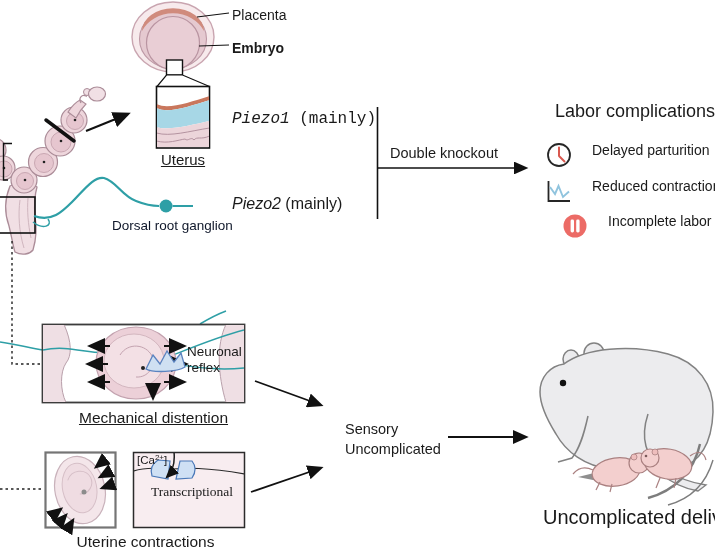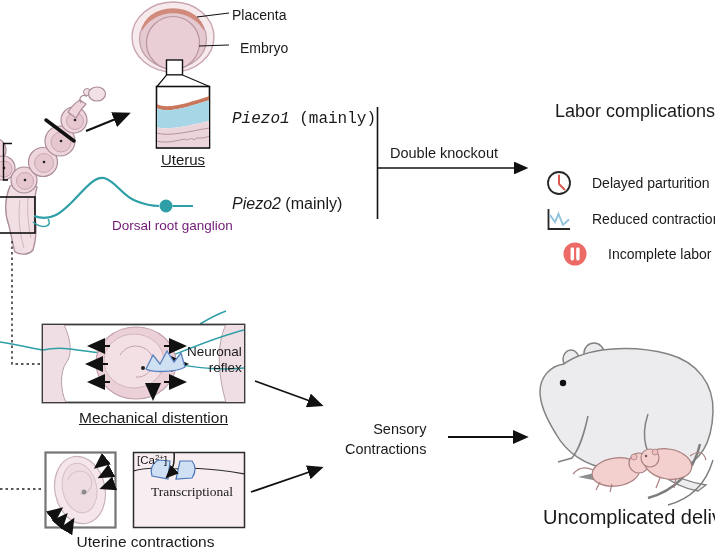--- a/index.html
+++ b/index.html
@@ -2,26 +2,26 @@
 <html><head>
 <meta charset="utf-8">
 <style>
   html,body{margin:0;padding:0;}
   body{
     width:715px;height:550px;overflow:hidden;position:relative;
     background:#ffffff;
     font-family:"Liberation Sans", sans-serif;
     color:#1a1a1a;
   }
-  .txt{position:absolute;white-space:nowrap;line-height:1.2;text-align:right;}
+  .txt{position:absolute;white-space:nowrap;line-height:1.2;}
   .gene{font-style:italic;}
-  .teal{color:#701a75;}
+  .teal{color:#0f172a;}
   .center{text-align:center;}
   #svg-art{position:absolute;left:0;top:0;}
-  .comp-row{position:absolute;display:flex;align-items:center;height:26px;margin-top:28px;}
+  .comp-row{position:absolute;display:flex;height:26px;}
   .comp-row .icon-box{width:26px;height:26px;flex:0 0 26px;}
   .comp-row .lbl{margin-left:20px;font-size:14px;white-space:nowrap;}
   .sup{font-size:8px;vertical-align:4px;}
 </style>
 </head>
 <body>
 
 <svg id="svg-art" width="715" height="550" viewBox="0 0 715 550">
   <defs>
     <marker id="ah" markerWidth="10" markerHeight="8" refX="7.5" refY="4" orient="auto">
@@ -213,21 +213,21 @@
       <line x1="660" y1="478" x2="656" y2="488" stroke="#aa8181" stroke-width="1.2"></line>
       <line x1="676" y1="478" x2="674" y2="488" stroke="#aa8181" stroke-width="1.2"></line>
       <circle cx="650" cy="458" r="9" fill="#f3cfce" stroke="#aa8181" stroke-width="1.2"></circle>
       <circle cx="655" cy="452" r="3" fill="#eebebd" stroke="#aa8181" stroke-width="0.8"></circle>
       <circle cx="646" cy="456" r="1.3" fill="#7a5a5a"></circle>
     </g>
   </g>
 </svg>
 
 <div class="txt" style="left:232px;top:7px;font-size:14px;">Placenta</div>
-<div class="txt" style="left:240px;top:40px;font-size:14px;">Embryo</div>
+<div class="txt" style="left:232px;top:40px;font-size:14px;font-weight:bold;">Embryo</div>
 <div class="txt center" style="left:154px;top:151px;width:58px;font-size:15px;text-decoration:underline;">Uterus</div>
 
 <div class="txt" style="left:232px;top:110px;font-size:16px;font-family:Liberation Mono, monospace;"><span class="gene">Piezo1</span><span> (mainly)</span></div>
 <div class="txt" style="left:232px;top:194px;font-size:16px;"><span class="gene">Piezo2</span><span> (mainly)</span></div>
 
 <div class="txt teal" style="left:112px;top:218px;font-size:13.5px;">
   <div>Dorsal root ganglion</div>
 </div>
 
 <div class="txt" style="left:390px;top:145px;font-size:14.5px;">Double knockout</div>
@@ -267,16 +267,16 @@
 <div class="txt" style="left:137px;top:453px;font-size:11.5px;"><span>[Ca</span><span class="sup">2+</span><span>]</span></div>
 
 <div class="txt" style="left:151px;top:483px;font-size:13.5px;line-height:1.4;font-family:Liberation Serif, serif;">
   <div>Transcriptional</div>
 </div>
 
 <div class="txt center" style="left:45px;top:533px;width:201px;font-size:15.5px;">Uterine contractions</div>
 
 <div class="txt" style="left:345px;top:419px;font-size:14.5px;line-height:1.4;">
   <div>Sensory</div>
-  <div>Contractions</div>
+  <div>Uncomplicated</div>
 </div>
 
 <div class="txt" style="left:543px;top:505px;font-size:20px;">Uncomplicated delivery</div>
 
 </body></html>

